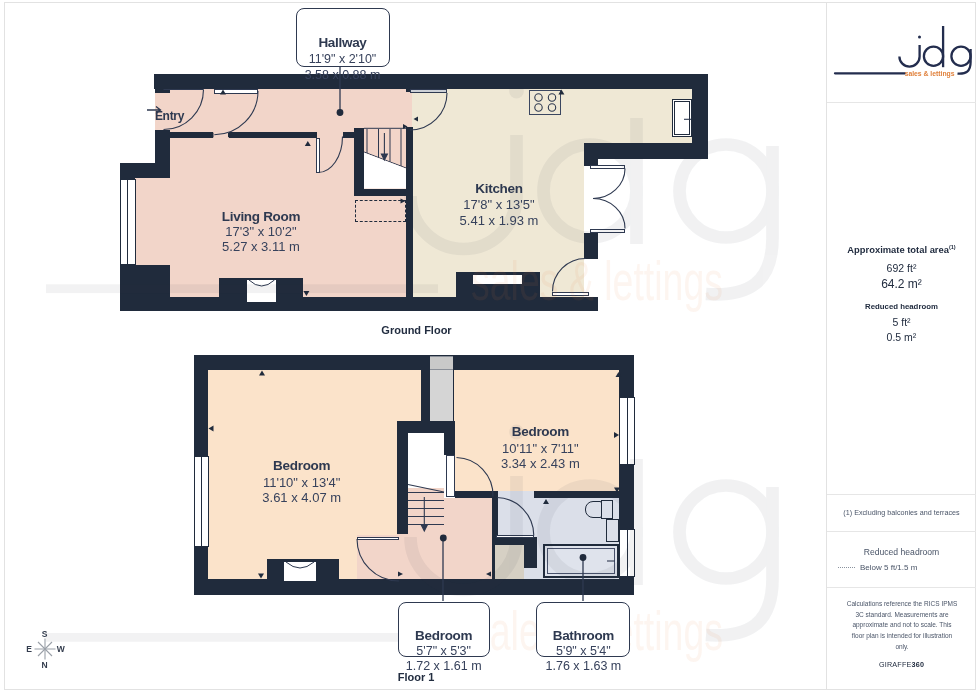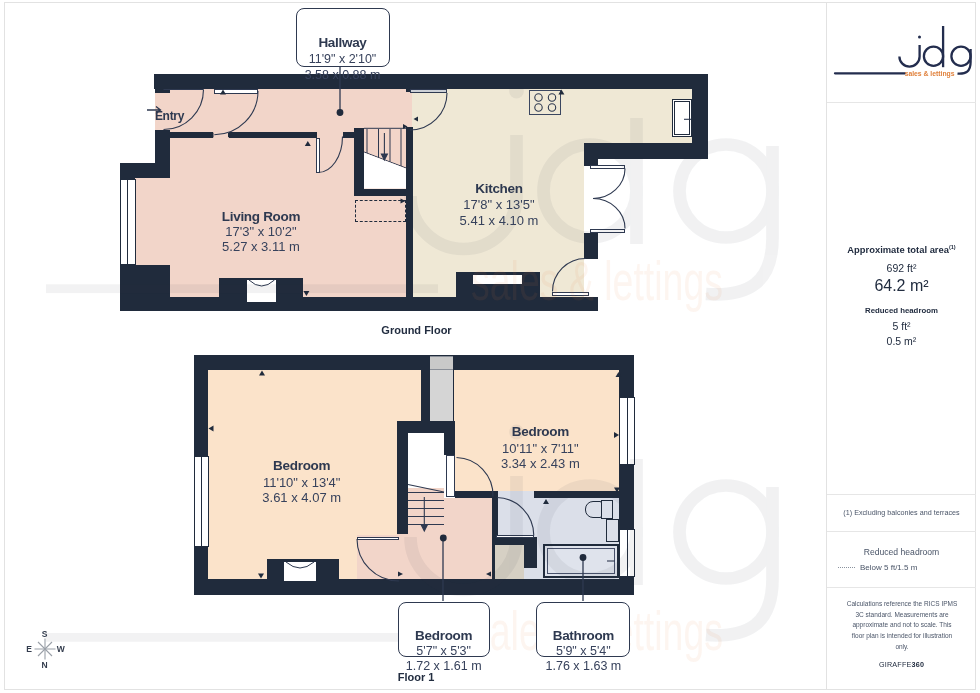--- a/index.html
+++ b/index.html
@@ -269,21 +269,21 @@
     <path d="M 970.6 49 V 62 C 970.6 71.5 966 74.2 957.5 73.6" stroke-width="2.3"></path>
   </g>
   <text x="954.5" y="75.5" text-anchor="end" font-size="6.8" font-weight="bold" fill="#e0813c">sales &amp; lettings</text>
 </svg>
 
 <div class="lbl rname" style="left:261px;top:196px;">Living Room</div>
 <div class="lbl rdim" style="left:261px;top:210.5px;">17'3" x 10'2"</div>
 <div class="lbl rdim" style="left:261px;top:226px;">5.27 x 3.11 m</div>
 <div class="lbl rname" style="left:499px;top:167.5px;">Kitchen</div>
 <div class="lbl rdim" style="left:499px;top:184px;">17'8" x 13'5"</div>
-<div class="lbl rdim" style="left:499px;top:199.5px;">5.41 x 4.10 m</div>
+<div class="lbl rdim" style="left:499px;top:199.5px;">5.41 x 1.93 m</div>
 <div class="lbl rname" style="left:301.7px;top:445px;">Bedroom</div>
 <div class="lbl rdim" style="left:301.7px;top:462px;">11'10" x 13'4"</div>
 <div class="lbl rdim" style="left:301.7px;top:477px;">3.61 x 4.07 m</div>
 <div class="lbl rname" style="left:540.4px;top:411.3px;">Bedroom</div>
 <div class="lbl rdim" style="left:540.4px;top:427.5px;">10'11" x 7'11"</div>
 <div class="lbl rdim" style="left:540.4px;top:443px;">3.34 x 2.43 m</div>
 <div class="lbl rname" style="left:169.5px;top:96px;font-size:12px;">Entry</div>
 
 <div class="callout" style="left:295.5px;top:7.6px;width:92px;height:57px;">
   <div class="lbl rname" style="left:46px;top:13px;font-size:13.5px;">Hallway</div>
@@ -300,21 +300,21 @@
   <div class="lbl rdim" style="left:46px;top:28px;font-size:12.5px;">5'9" x 5'4"</div>
   <div class="lbl rdim" style="left:46px;top:43px;font-size:12.5px;">1.76 x 1.63 m</div>
 </div>
 
 <div class="ftitle" style="left:416.5px;top:330px;text-align:center;">Ground Floor</div>
 <div class="ftitle" style="left:416px;top:677px;">Floor 1</div>
 
 <div class="abs" style="left:827px;top:244px;width:149px;text-align:center;color:#222d40;">
   <div style="font-weight:bold;font-size:9.4px;">Approximate total area<span style="font-size:5.5px;vertical-align:super;">(1)</span></div>
   <div style="font-size:10.5px;margin-top:7px;">692 ft²</div>
-  <div style="font-size:16px;margin-top:3px;">64.2 m²</div>
+  <div style="font-size:12px;margin-top:3px;">64.2 m²</div>
   <div style="font-weight:bold;font-size:7.8px;margin-top:11px;">Reduced headroom</div>
   <div style="font-size:10.5px;margin-top:5px;">5 ft²</div>
   <div style="font-size:10.5px;margin-top:3px;">0.5 m²</div>
 </div>
 <div class="abs" style="left:827px;top:508px;width:149px;text-align:center;font-size:7.2px;color:#4a5568;">(1) Excluding balconies and terraces</div>
 <div class="abs" style="left:827px;top:547px;width:149px;text-align:center;font-size:8.6px;color:#4a5568;">Reduced headroom</div>
 <div class="abs" style="left:838px;top:562.5px;width:130px;text-align:left;font-size:8px;color:#4a5568;"><span style="border-top:1.5px dotted #8a929e;display:inline-block;width:17px;vertical-align:middle;margin-right:5px;"></span>Below 5 ft/1.5 m</div>
 <div class="abs" style="left:832px;top:599px;width:140px;text-align:center;font-size:6.5px;line-height:10.7px;color:#4a5568;">Calculations reference the RICS IPMS<br>3C standard. Measurements are<br>approximate and not to scale. This<br>floor plan is intended for illustration<br>only.</div>
 <div class="abs" style="left:827px;top:659.5px;width:149px;text-align:center;font-size:7.2px;letter-spacing:0.2px;color:#222d40;">GIRAFFE<span style="font-weight:bold;">360</span></div>
 

